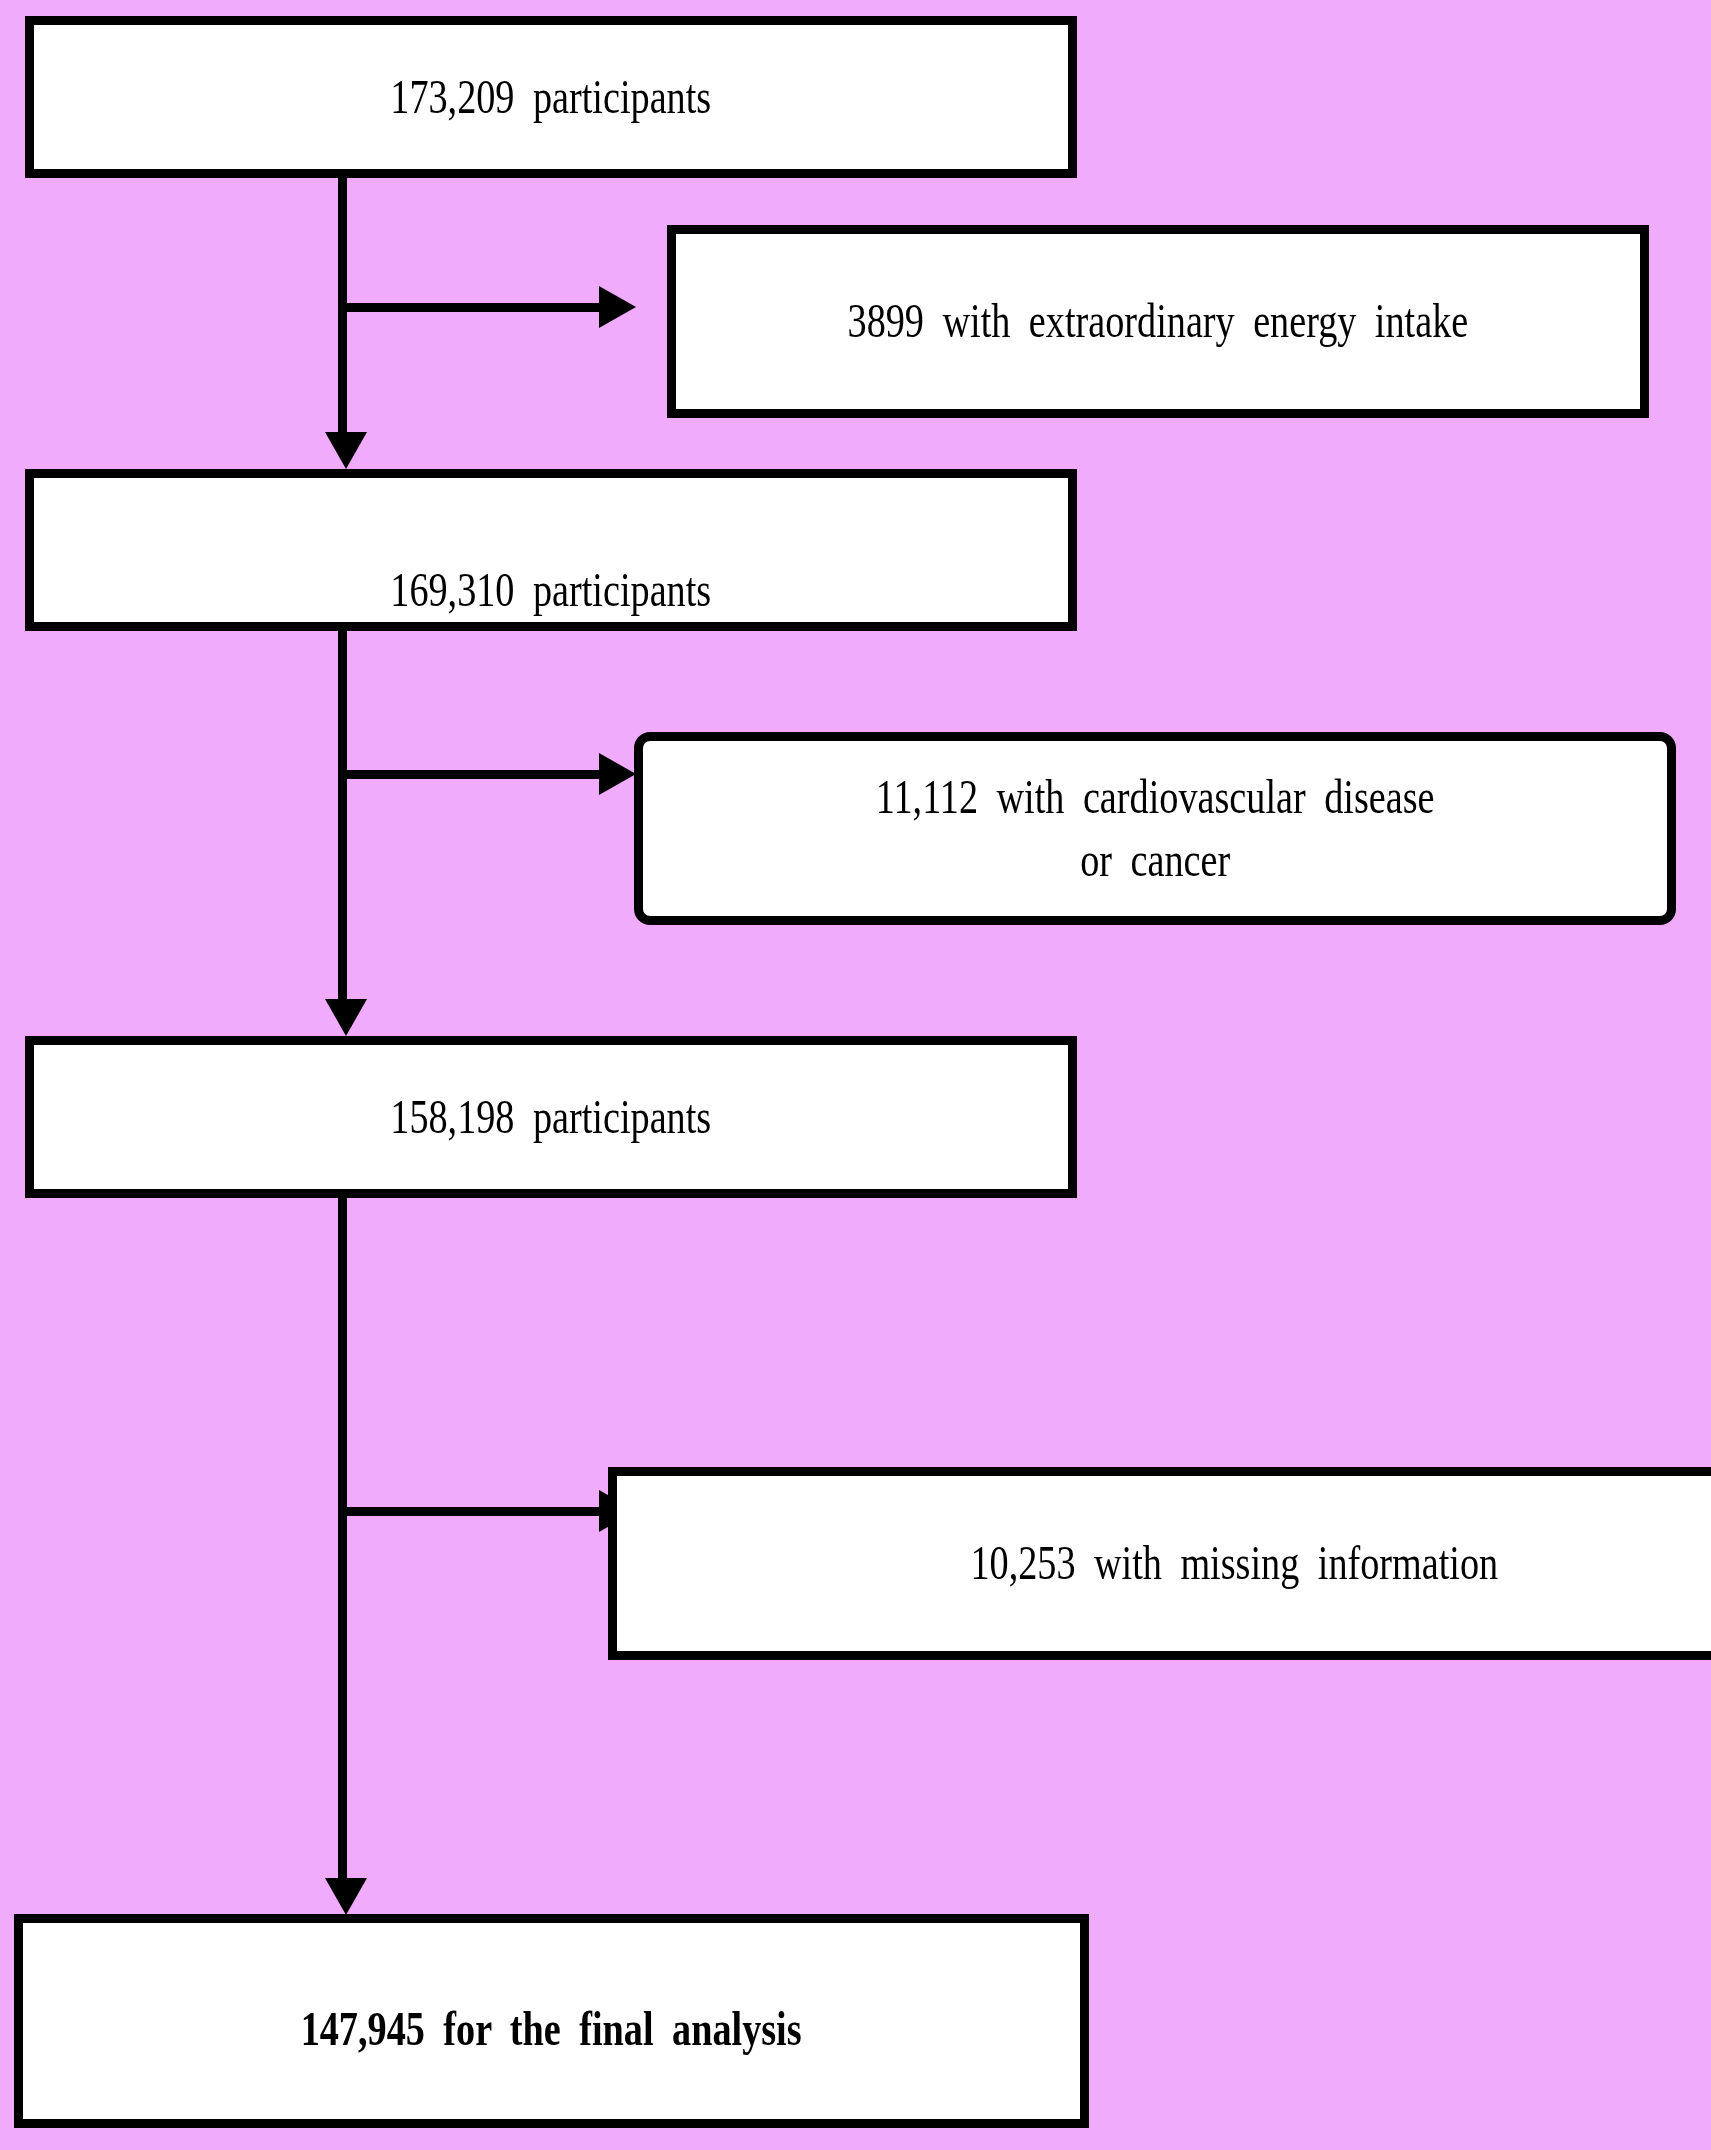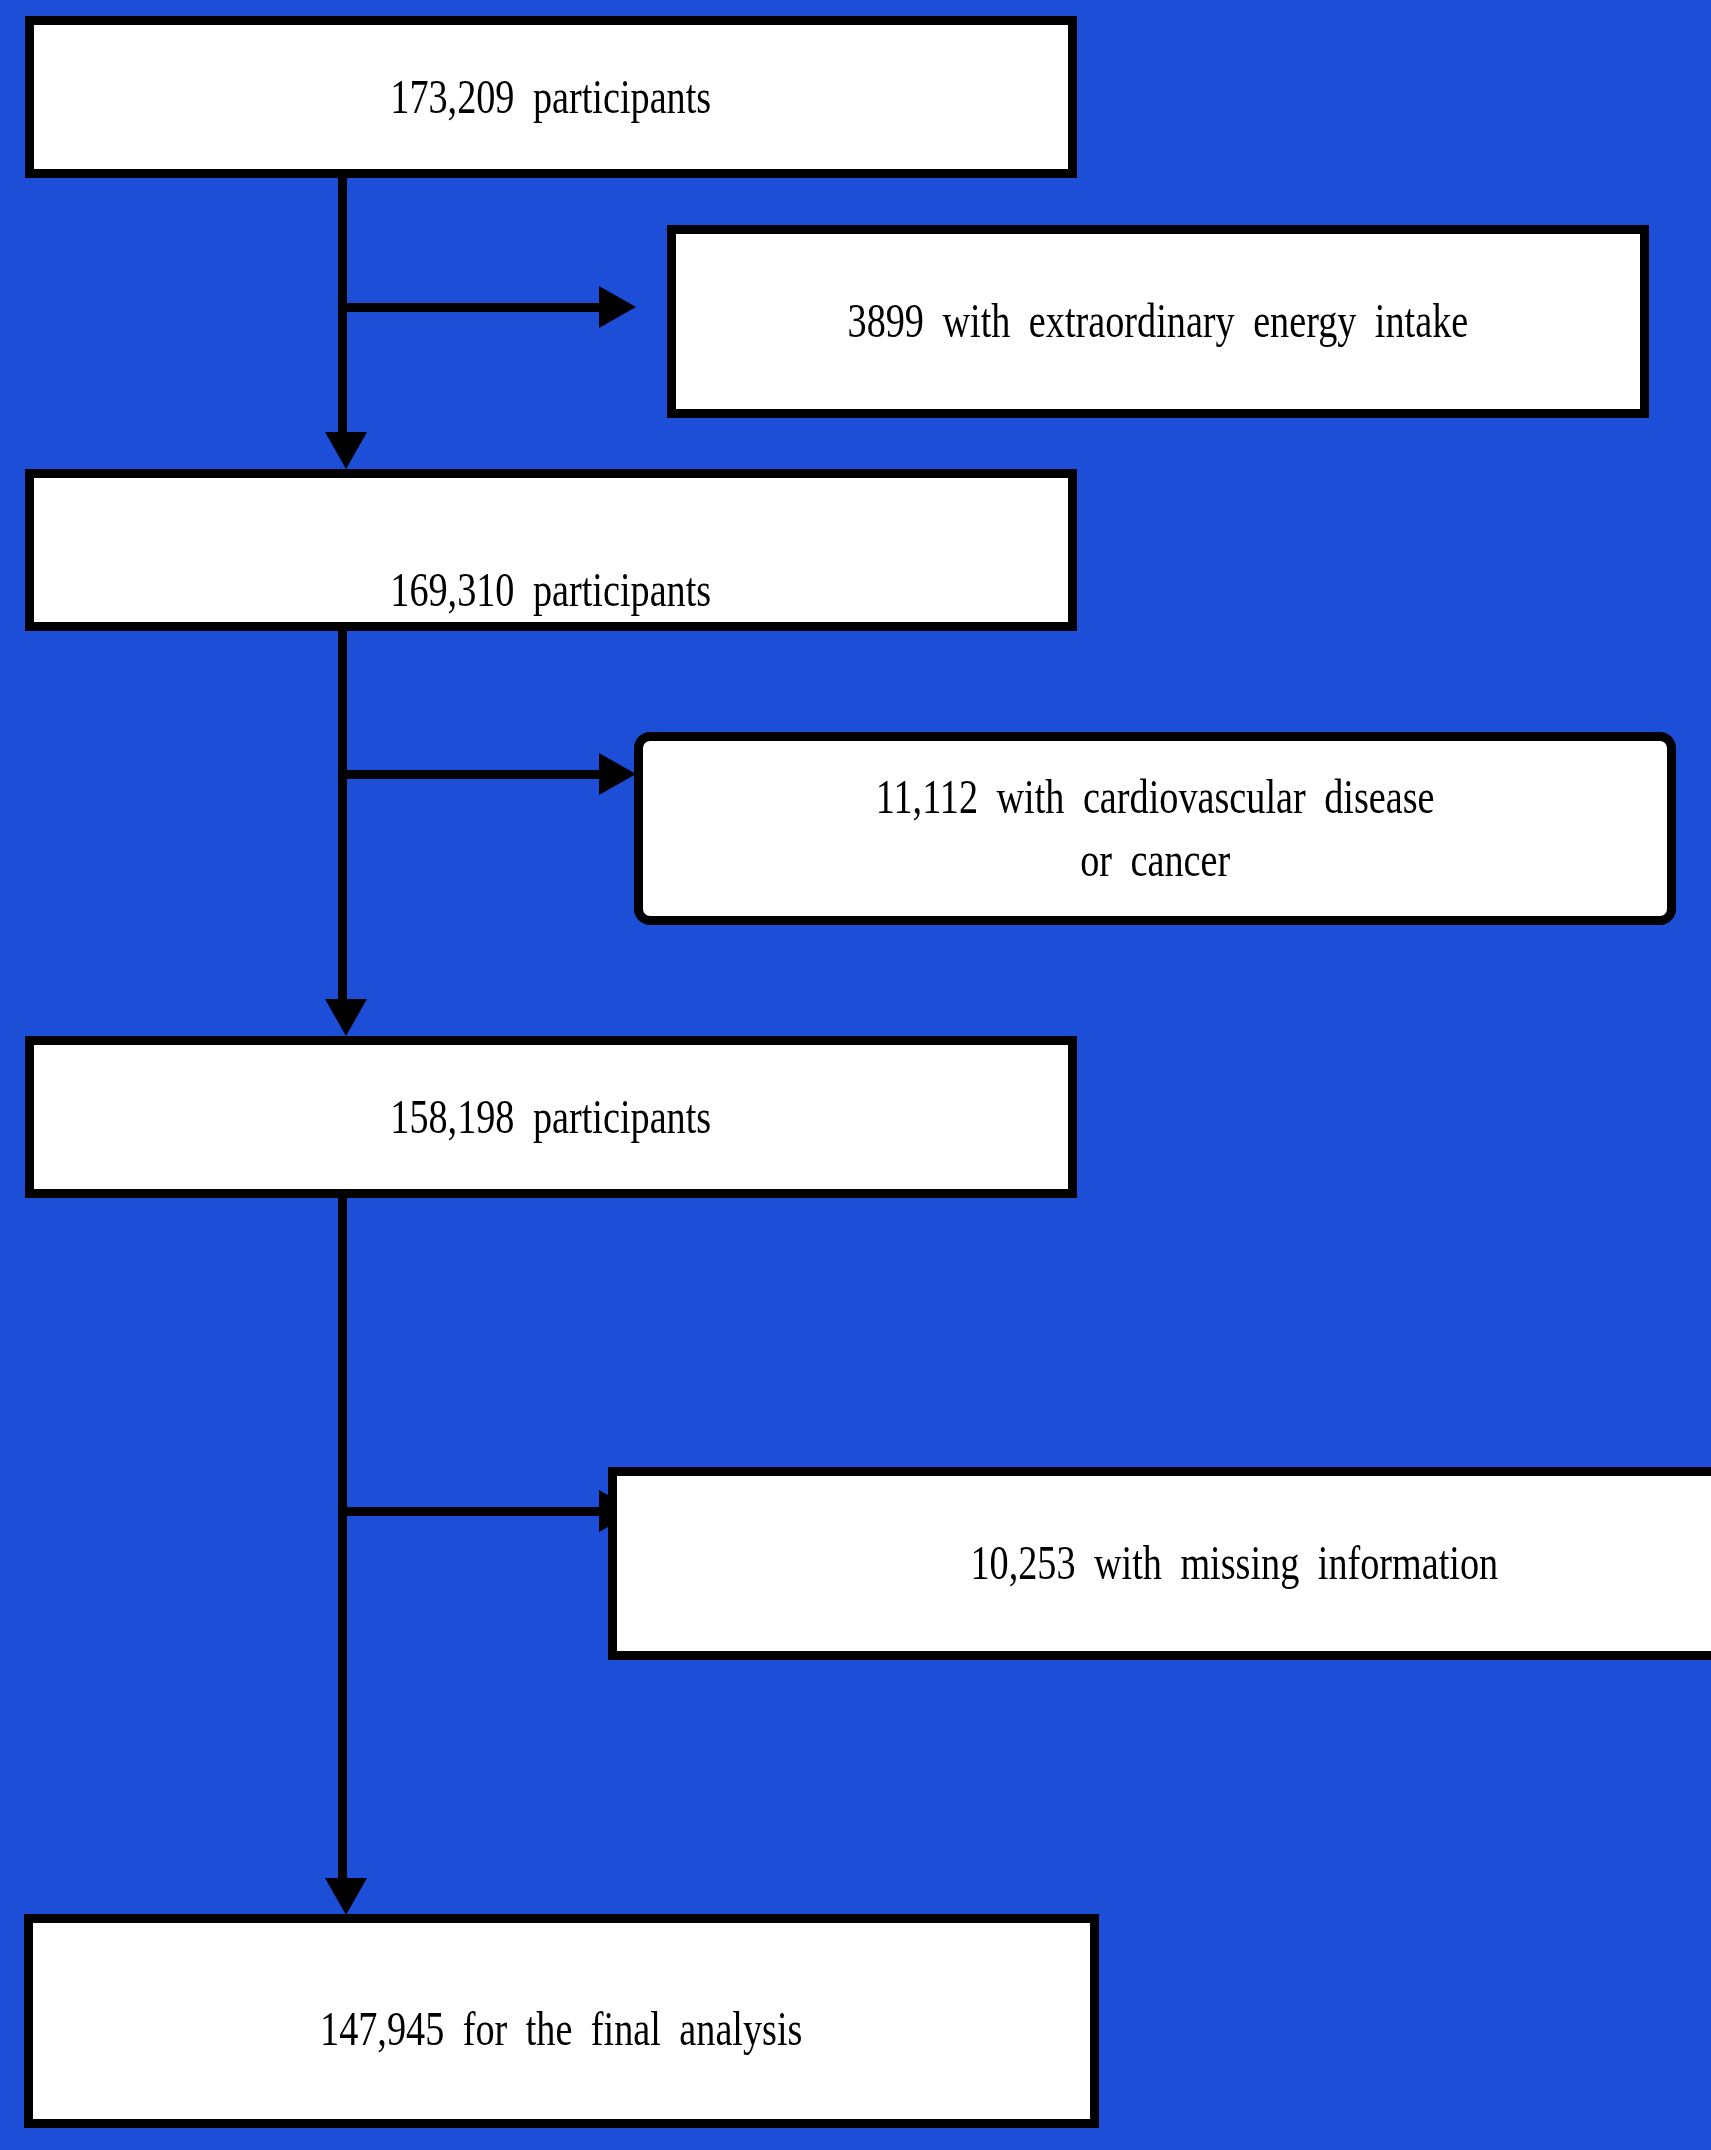--- a/index.html
+++ b/index.html
@@ -5,21 +5,21 @@
 <style>
   html, body {
     margin: 0;
     padding: 0;
     background: #ffffff;
   }
   #canvas {
     position: relative;
     width: 1712px;
     height: 2151px;
-    background: #1d4ed8;
+    background: #f0abfc;
     overflow: hidden;
     font-family: "Liberation Serif", "DejaVu Serif", serif;
   }
   .flow-box {
     position: absolute;
     box-sizing: border-box;
     border: 9px solid #000000;
     background: #ffffff;
     display: flex;
     align-items: center;
@@ -37,21 +37,21 @@
     transform: scaleX(0.78);
     transform-origin: center center;
     white-space: nowrap;
   }
   .box-label .line { display: block; }
 
   
   #box-total        { left: 25px;  top: 16px;   width: 1052px; height: 162px; }
   #box-after-energy { left: 25px;  top: 469px;  width: 1052px; height: 162px; align-items: flex-end; }
   #box-after-cvd    { left: 25px;  top: 1036px; width: 1052px; height: 162px; }
-  #box-final        { left: 24px;  top: 1914px; width: 1075px; height: 214px; }
+  #box-final        { left: 14px;  top: 1914px; width: 1075px; height: 214px; font-weight: bold; }
 
   
   #box-excl-energy  { left: 634px; top: 225px;  width: 982px; height: 193px; margin-left: 33px; }
   #box-excl-cvd     { left: 634px; top: 732px; width: 1042px; height: 193px; border-radius: 16px; }
   #box-excl-missing { left: 608px; top: 1467px; width: 1252px; height: 193px; }
 
   
   #box-final .box-label { transform: scaleX(0.78) translateY(7.6px); }
 
   

